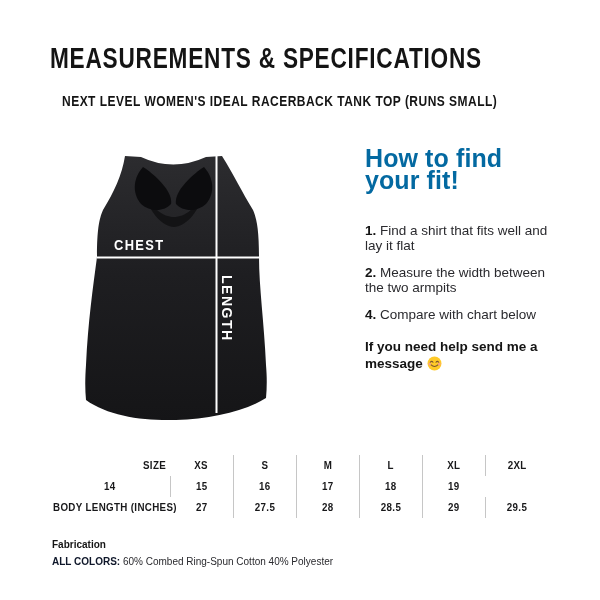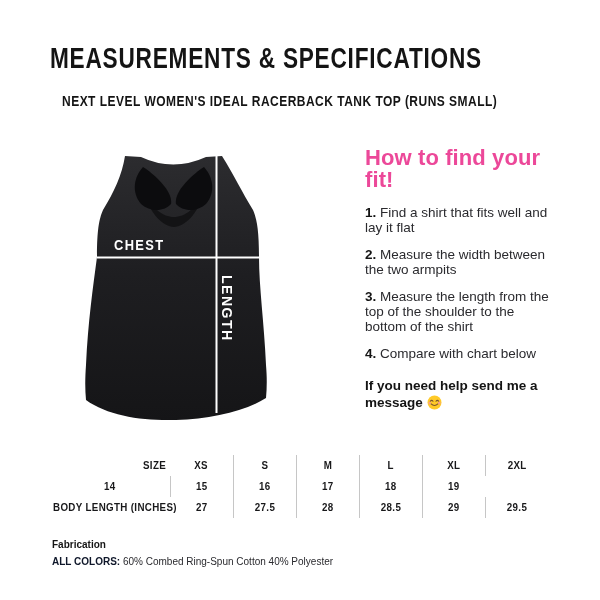--- a/index.html
+++ b/index.html
@@ -18,21 +18,21 @@
   
   .tank{position:absolute;left:83px;top:147px;width:190px;height:280px;text-align:right;}
   .tank svg{display:block;width:190px;height:280px;}
   .chest-label{position:absolute;left:31px;top:90px;font-size:14px;font-weight:700;
                letter-spacing:1.5px;color:#ffffff;transform:scaleX(0.92);transform-origin:0 0;}
   .length-label{position:absolute;left:136px;top:128px;font-size:14px;font-weight:700;
                 letter-spacing:1.5px;color:#ffffff;writing-mode:vertical-rl;}
 
   
   .fit{position:absolute;left:365px;top:147px;width:193px;}
-  .fit h3{margin:0 0 14px;font-size:22px;line-height:22px;font-weight:700;color:#ec4899;letter-spacing:0.1px;}
+  .fit h3{margin:0 0 32px;font-size:25px;line-height:22px;font-weight:700;color:#0369a1;letter-spacing:0.1px;}
   .step{margin:0 0 12px;font-size:13.5px;line-height:15px;color:#2a2a2e;}
   .step b{color:#141414;}
   .stxt{white-space:pre-line;}
   .note{margin:16px 0 0;font-size:13.5px;line-height:17px;color:#141414;}
   .note b{white-space:pre-line;font-weight:700;}
   .emo svg{vertical-align:-3px;}
 
   
   .chart{position:absolute;left:50px;top:455px;width:498px;}
   .crow{display:grid;grid-template-columns:120px 63px 63px 63px 63px 63px 63px;height:21px;line-height:21px;}
@@ -89,23 +89,20 @@
     <span class="chest-label">CHEST</span>
     <span class="length-label">LENGTH</span>
   </div>
 
   <div class="fit">
     <h3>How to find your fit!</h3>
     <p class="step"><b>1.</b> <span class="stxt">Find a shirt that fits well and
 lay it flat</span></p>
     <p class="step"><b>2.</b> <span class="stxt">Measure the width between
 the two armpits</span></p>
-    <p class="step"><b>3.</b> <span class="stxt">Measure the length from the
-top of the shoulder to the
-bottom of the shirt</span></p>
     <p class="step"><b>4.</b> <span class="stxt">Compare with chart below</span></p>
     <p class="note"><b>If you need help send me a
 message</b> <span class="emo"><svg viewBox="0 0 20 20" width="15" height="15">
         <circle cx="10" cy="10" r="9.3" fill="#ffca28"></circle>
         <path d="M4.4,8.4 Q6.2,5.9 8,8.4" stroke="#7a5430" stroke-width="1.4" fill="none" stroke-linecap="round"></path>
         <path d="M12,8.4 Q13.8,5.9 15.6,8.4" stroke="#7a5430" stroke-width="1.4" fill="none" stroke-linecap="round"></path>
         <path d="M5.4,11.8 Q10,16.2 14.6,11.8" stroke="#7a5430" stroke-width="1.4" fill="none" stroke-linecap="round"></path>
         <circle cx="3.6" cy="10.8" r="1.7" fill="#f48fb1" opacity="0.75"></circle>
         <circle cx="16.4" cy="10.8" r="1.7" fill="#f48fb1" opacity="0.75"></circle>
       </svg></span></p>

